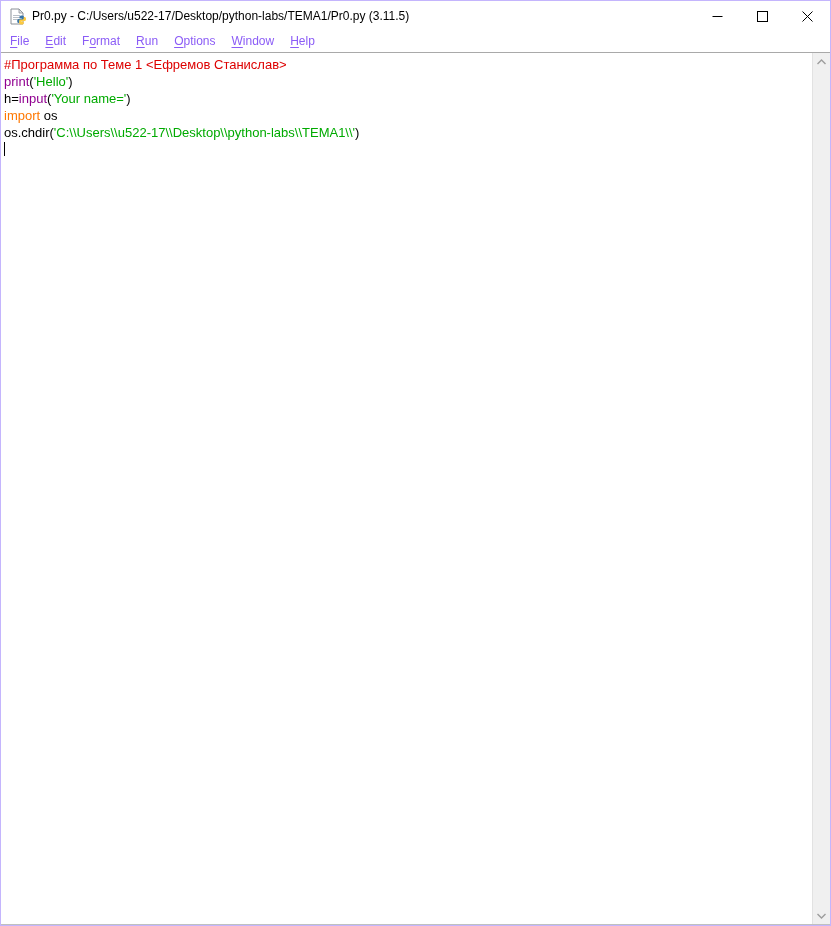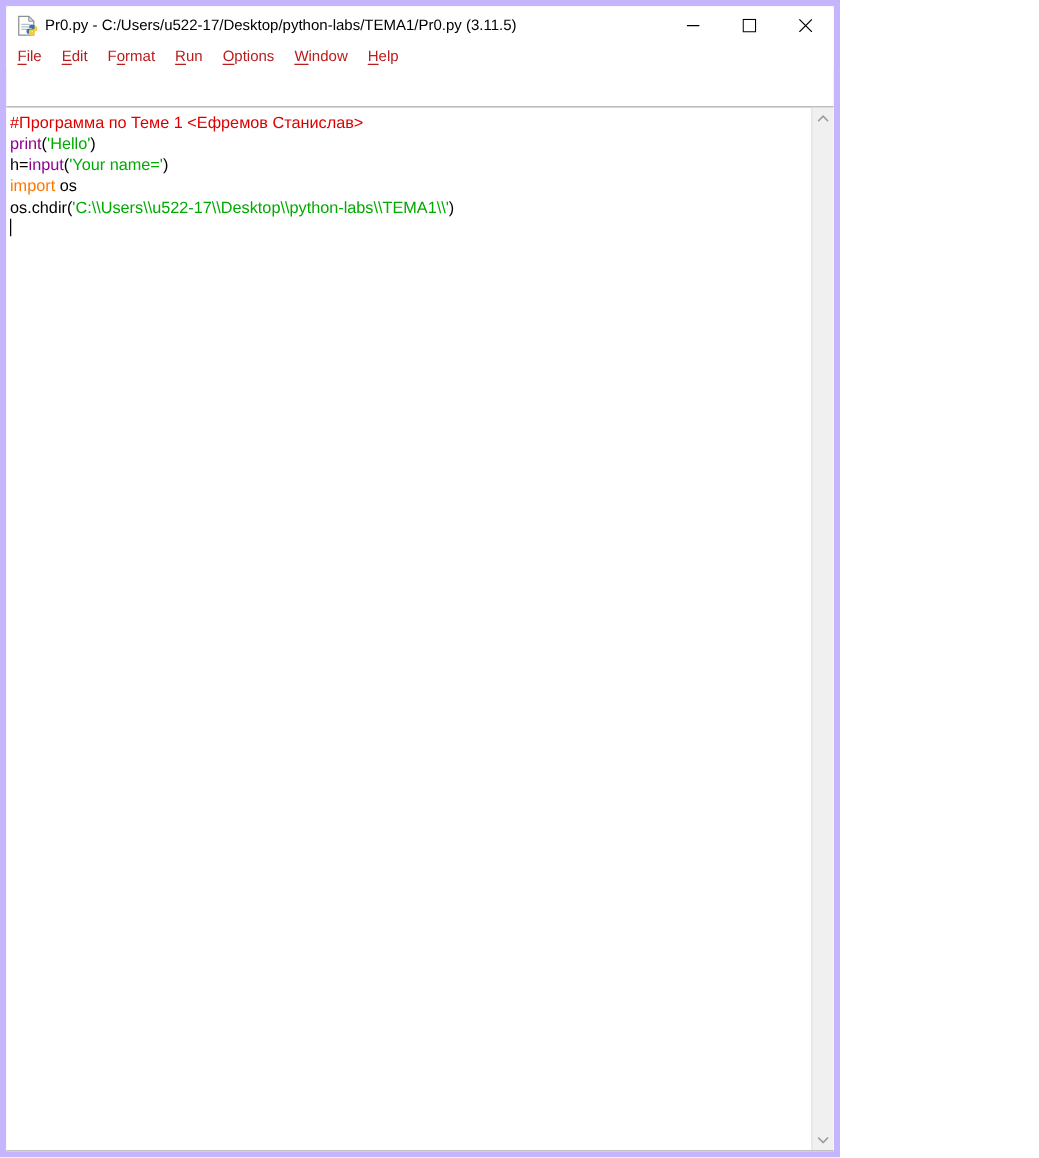--- a/index.html
+++ b/index.html
@@ -1,22 +1,22 @@
 <!DOCTYPE html>
 <html><head>
 <meta charset="utf-8">
 <style>
   * { margin: 0; padding: 0; box-sizing: border-box; }
   html, body { background: #ffffff; }
   body { font-family: "Liberation Sans", sans-serif; }
 
   .window {
-    width: 672px;
+    width: 831px;
     height: 926px;
-    border: 5px solid #c4b5fd;
+    border: 1px solid #c4b5fd;
     display: flex;
     flex-direction: column;
     background: #ffffff;
     position: relative;
     overflow: hidden;
   }
 
   
   .titlebar {
     height: 30px;
@@ -53,39 +53,38 @@
   .win-btn svg { display: block; }
 
   
   .menubar {
     height: 21px;
     flex: 0 0 21px;
     display: flex;
     align-items: center;
     background: #ffffff;
     font-size: 12px;
-    color: #b91c1c;
+    color: #8b5cf6;
     user-select: none;
     padding-left: 1px;
   }
   .menu-item {
     padding: 2px 8px 3px 8px;
     white-space: nowrap;
   }
   .menu-item u { text-underline-offset: 2px; }
 
   
   .editor {
     flex: 1 1 auto;
     position: relative;
     background: #ffffff;
     border-top: 1px solid #a9a9a9;
     border-bottom: 1px solid #c0c0c0;
     overflow: hidden;
-    margin-top: 29px;
   }
   .code-content {
     position: absolute;
     top: 1px;
     left: 0;
     right: 18px;
     bottom: 0;
     padding: 2px 4px 0 3px;
     font-family: "Liberation Sans", sans-serif;
     font-size: 13px;

